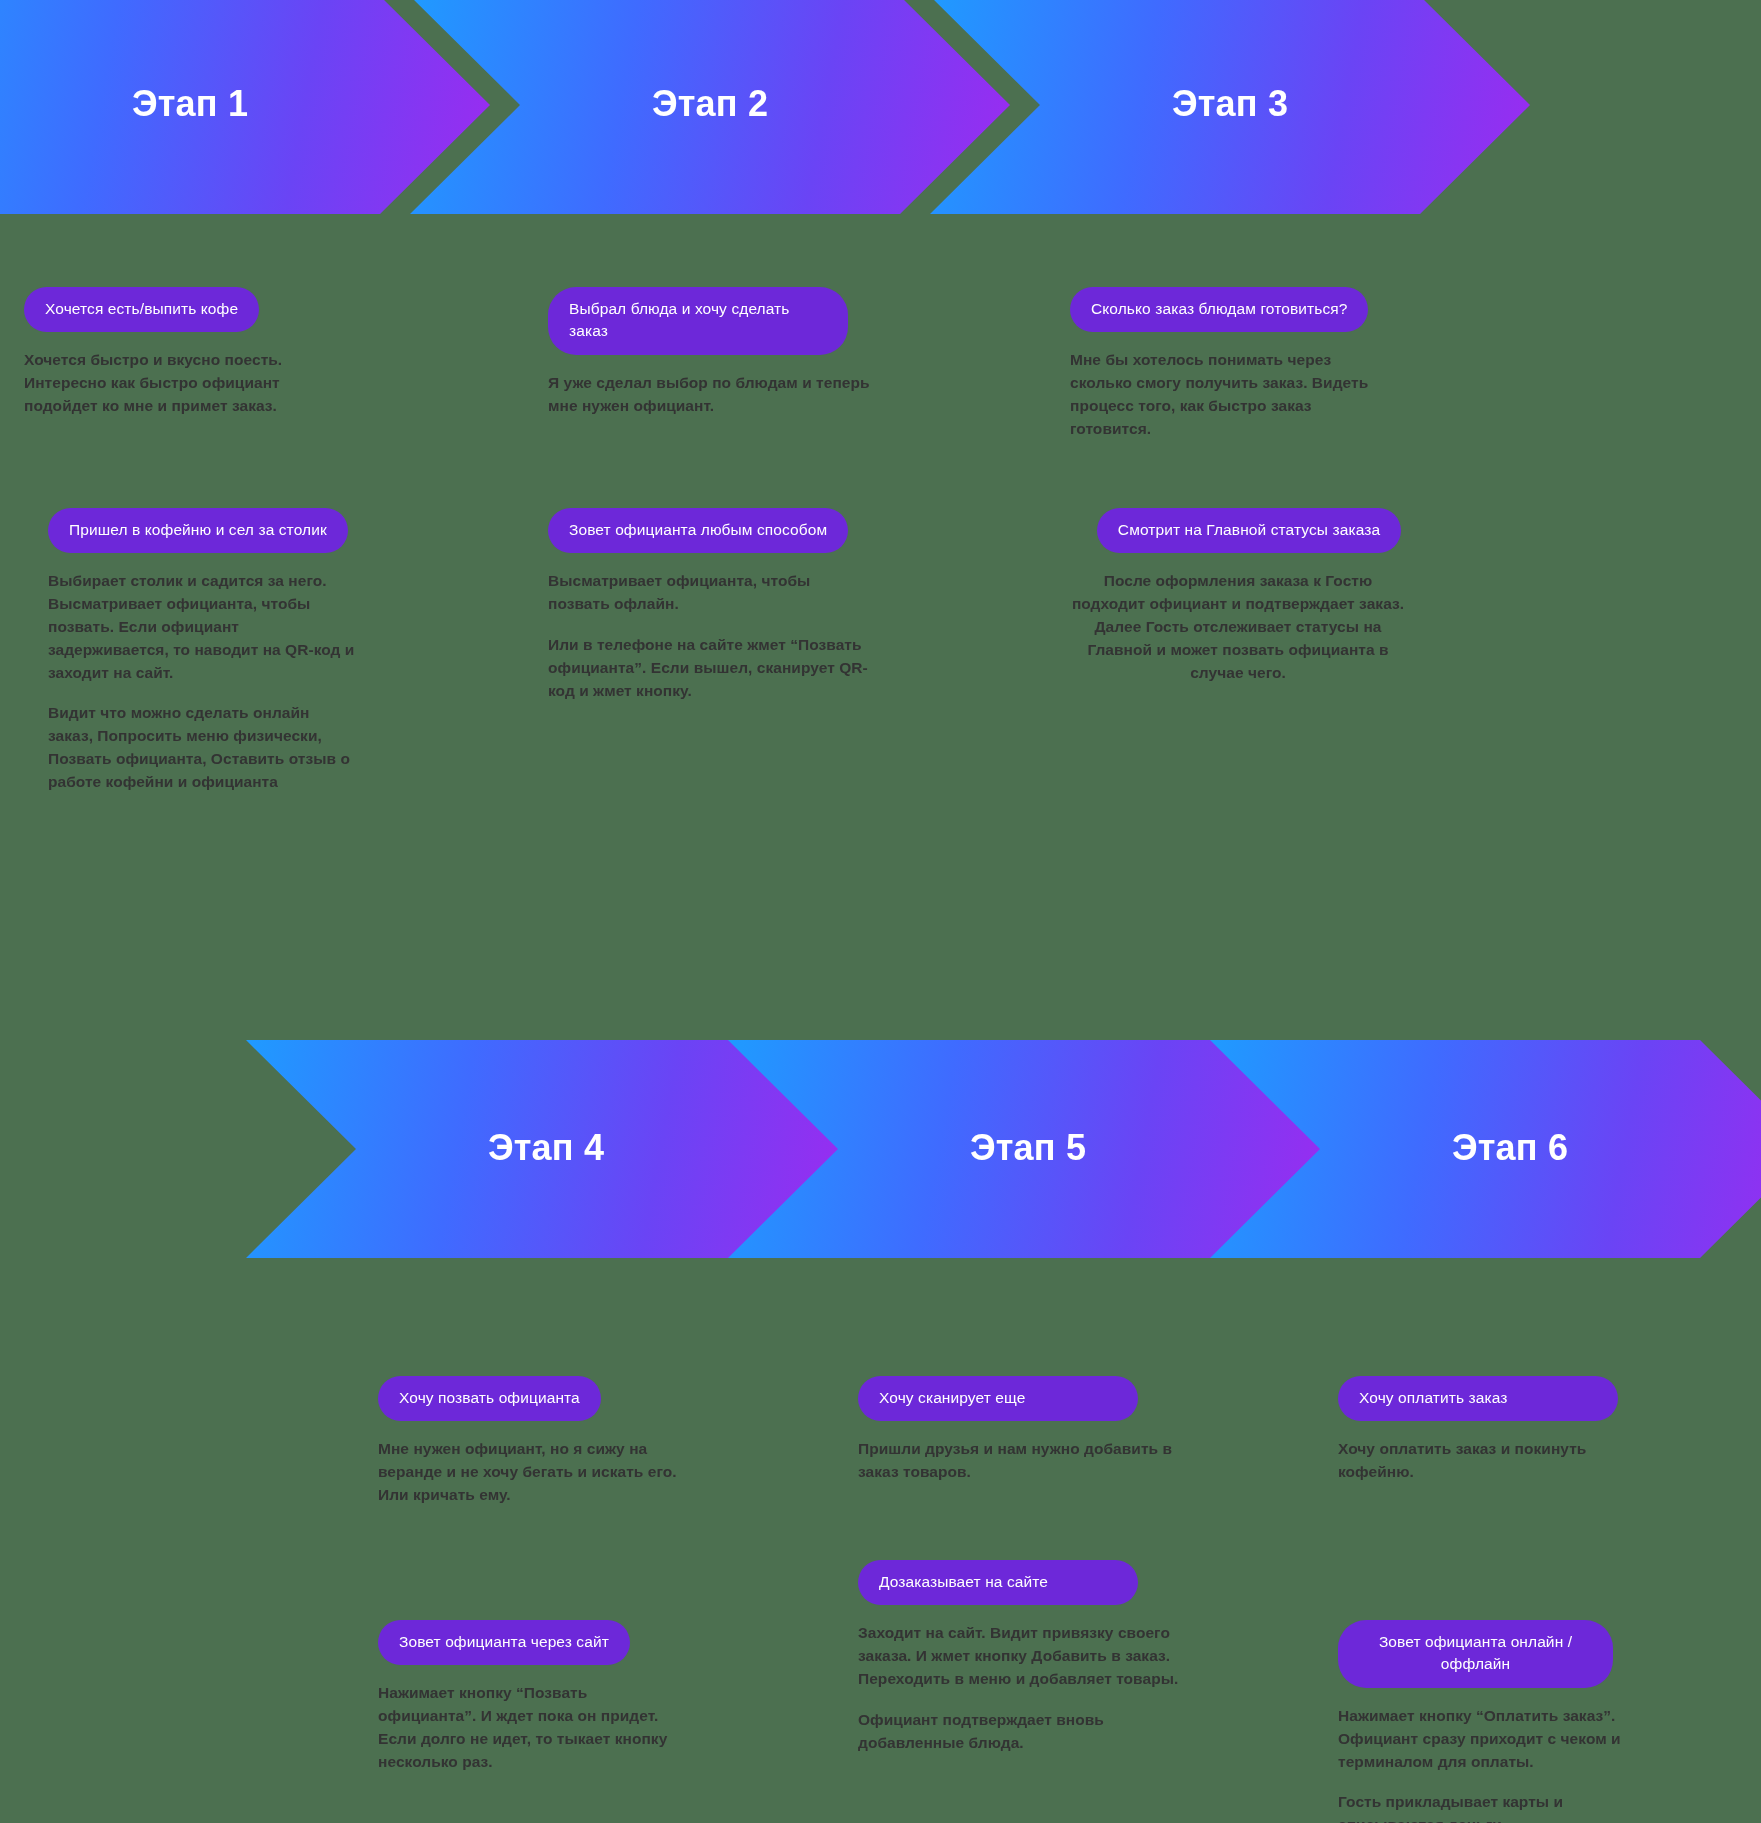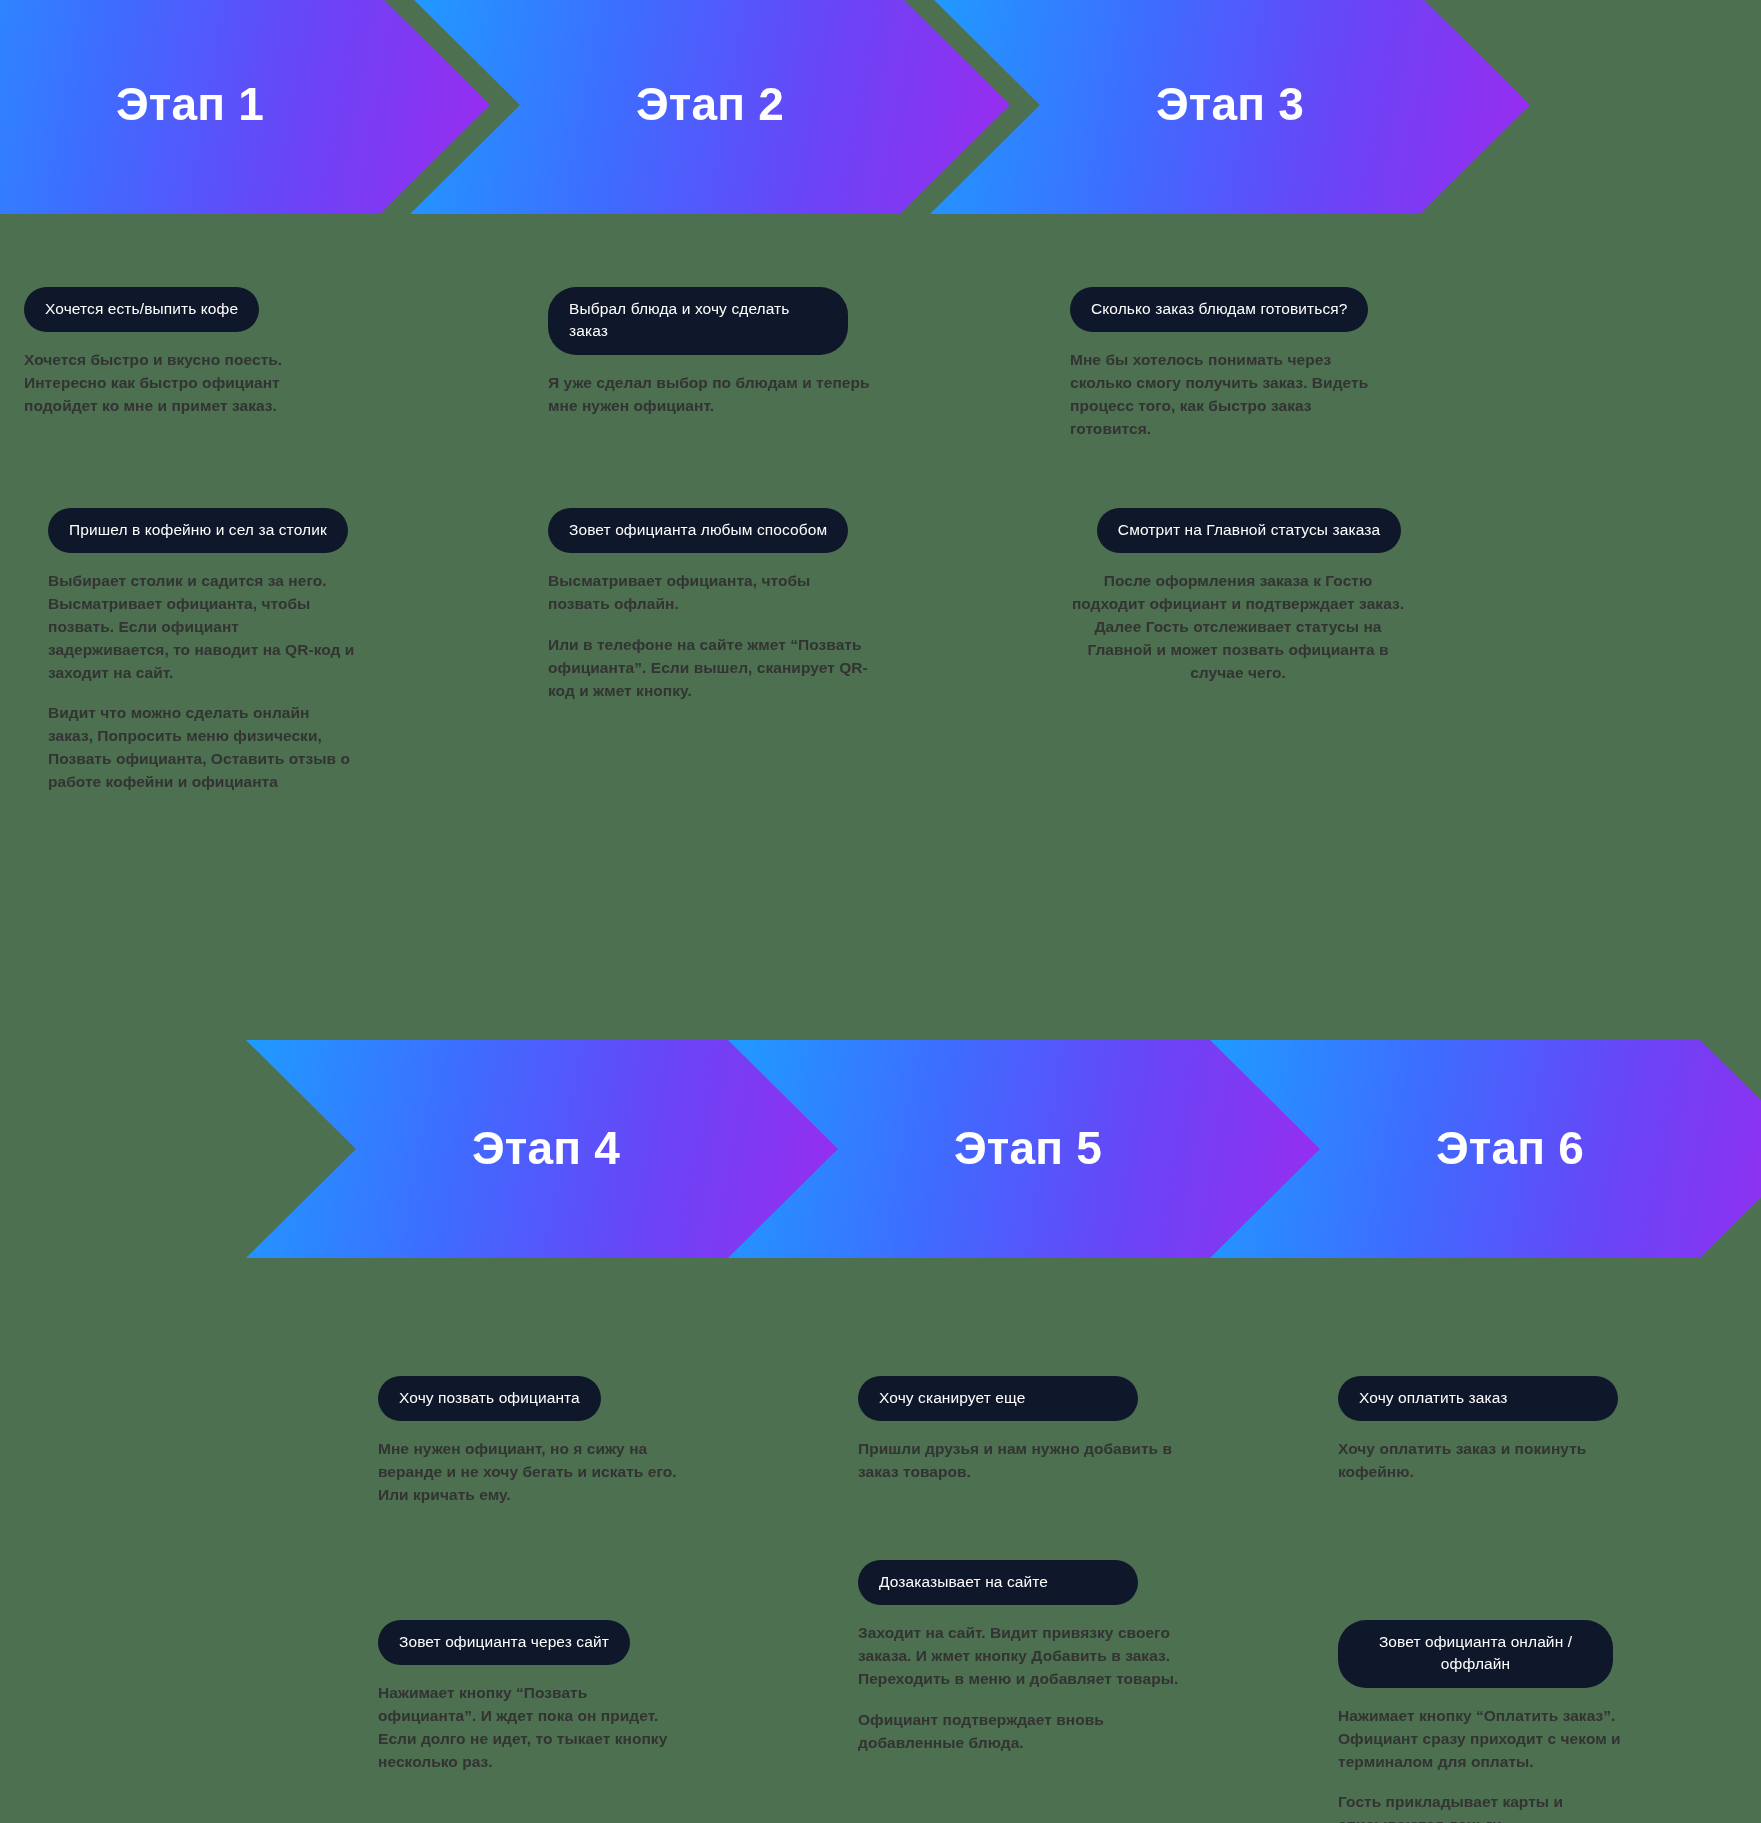--- a/index.html
+++ b/index.html
@@ -22,40 +22,40 @@
     height: 218px;
     background: linear-gradient(100deg, #1f9bff 0%, #3f6bff 36%, #6a44f5 68%, #9b2bf0 100%);
     -webkit-clip-path: polygon(0 0, calc(100% - 110px) 0, 100% 50%, calc(100% - 110px) 100%, 0 100%, 110px 50%);
     clip-path: polygon(0 0, calc(100% - 110px) 0, 100% 50%, calc(100% - 110px) 100%, 0 100%, 110px 50%);
     display: flex;
     align-items: center;
     justify-content: center;
   }
   .chevron .chev-label {
     color: #ffffff;
-    font-size: 46px;
+    font-size: 36px;
     font-weight: 700;
     letter-spacing: 0.2px;
     line-height: 1;
     position: relative;
     top: -1px;
   }
 
   
   .column {
     position: absolute;
     width: 358px;
   }
 
   
   .block { position: absolute; width: 358px; }
 
   .badge {
     display: inline-block;
-    background: #0f172a;
+    background: #6d28d9;
     color: #ffffff;
     border-radius: 28px;
     padding: 11px 21px 12px 21px;
     font-size: 15.5px;
     font-weight: 400;
     line-height: 1.45;
     letter-spacing: 0.1px;
     max-width: 316px;
     box-sizing: border-box;
   }

